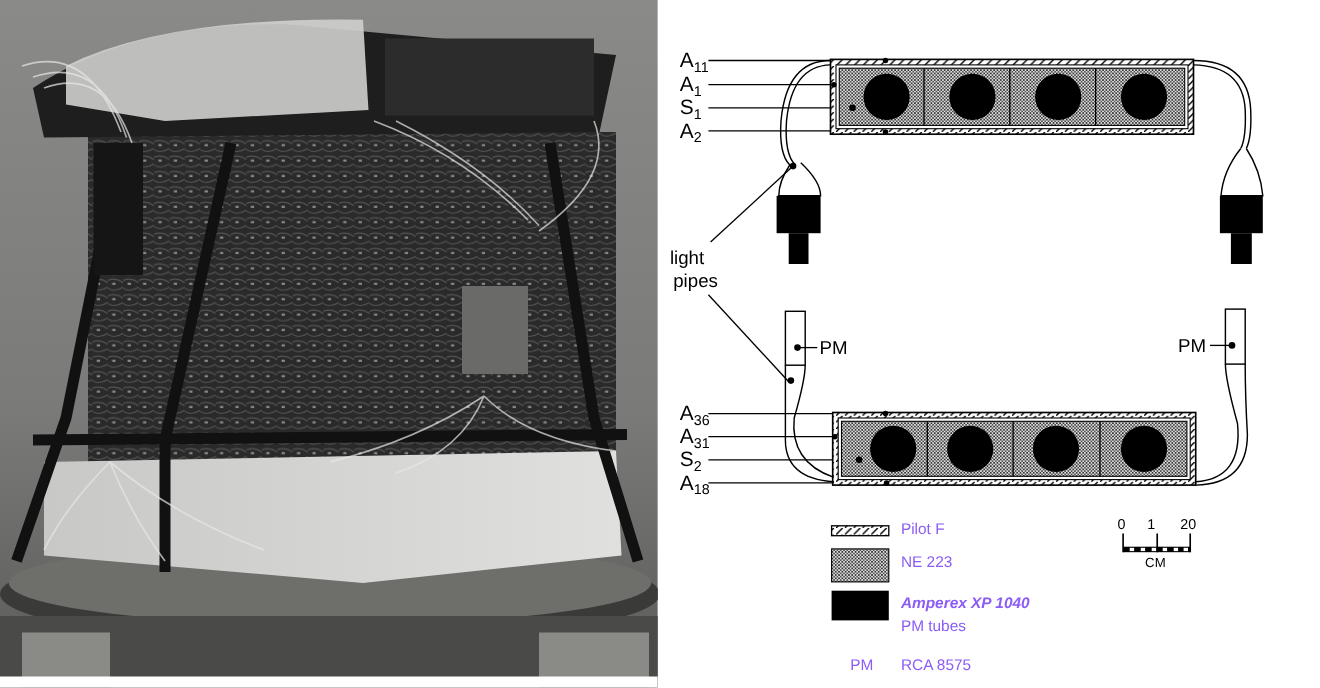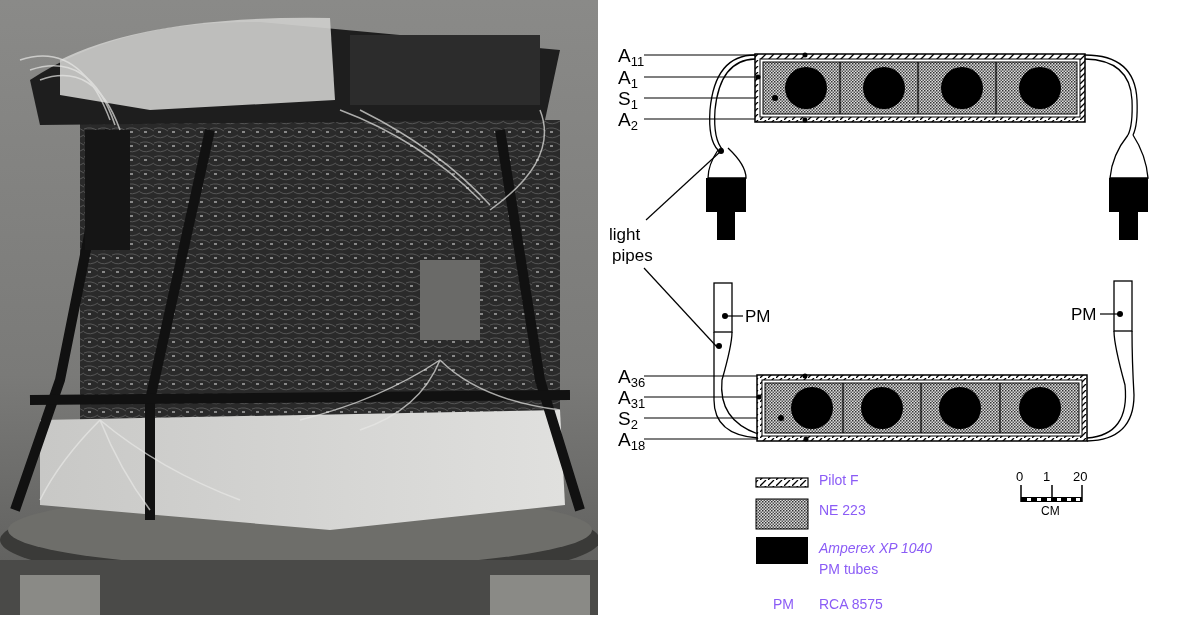--- a/index.html
+++ b/index.html
@@ -2,21 +2,21 @@
 <html><head>
 <meta charset="utf-8">
 <style>
   html,body{margin:0;padding:0;background:#fff;}
   body{width:1200px;height:625px;position:relative;overflow:hidden;font-family:"Liberation Sans",sans-serif;}
   #photo{position:absolute;left:0;top:0;width:598px;height:625px;}
   #diagram{position:absolute;left:600px;top:0;width:600px;height:625px;}
   .lbl{position:absolute;font-family:"Liberation Sans",sans-serif;font-size:19px;color:#000;line-height:1;}
   .lbl sub{font-size:13px;vertical-align:-4px;}
   .legend-text{position:absolute;font-family:"Liberation Sans",sans-serif;font-size:14px;color:#8b5cf6;line-height:1.2;}
-  .ital{font-style:italic;}
+  .ital{font-style:italic;font-weight:bold;}
   .scale-num{position:absolute;font-size:13px;font-family:"Liberation Sans",sans-serif;}
 </style>
 </head>
 <body>
 
 <svg id="photo" viewBox="0 0 598 625" xmlns="http://www.w3.org/2000/svg">
   <defs>
     <linearGradient id="bgGrad" x1="0" y1="0" x2="0" y2="1">
       <stop offset="0" stop-color="#8a8a88"></stop>
       <stop offset="0.6" stop-color="#7a7a78"></stop>

